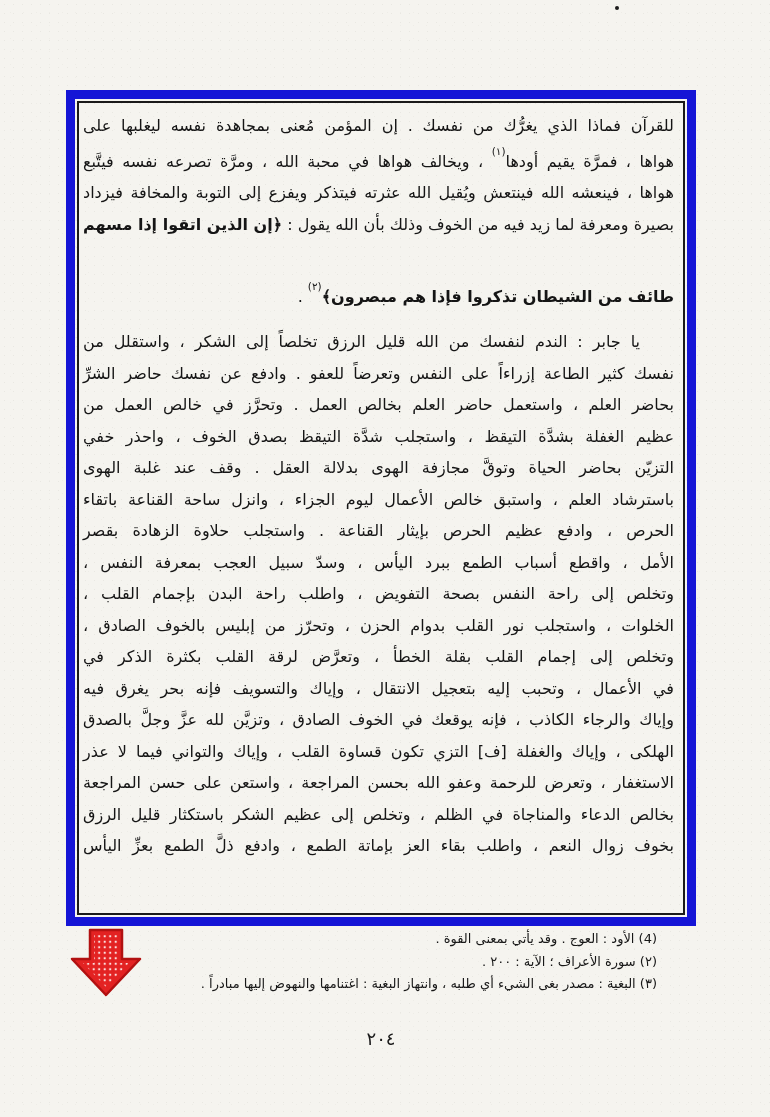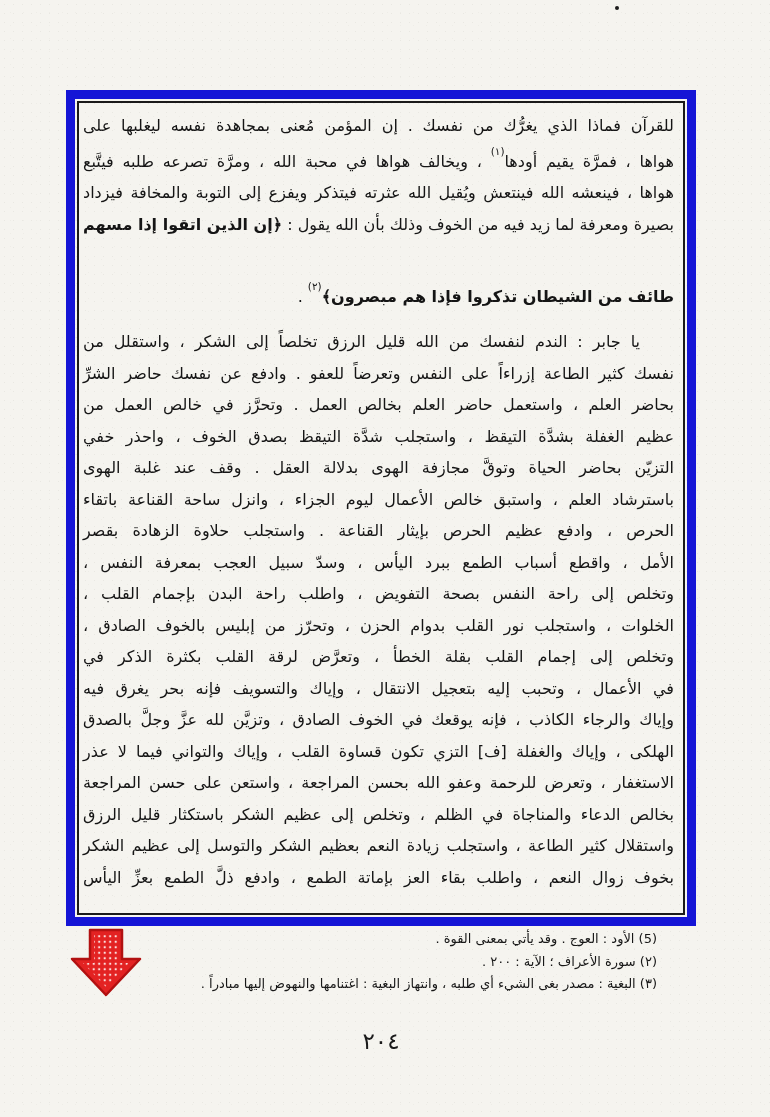--- a/index.html
+++ b/index.html
@@ -31,35 +31,35 @@
   .b{font-weight:bold;}
   sup.fnm{font-size:10.5px;position:relative;top:-6px;font-weight:normal;}
   .footnotes{
     position:absolute;top:928px;right:113px;left:100px;
     direction:rtl;text-align:right;
     font-size:13px;line-height:22.5px;color:#171717;
   }
   .fline{white-space:nowrap;}
   .pageno{
     position:absolute;top:1028px;left:66px;width:630px;
-    text-align:center;font-size:23px;color:#1a1a1a;direction:rtl;
+    text-align:center;font-size:18px;color:#1a1a1a;direction:rtl;
   }
   .arrow{position:absolute;left:69px;top:928px;width:74px;height:70px;}
 </style>
 </head>
 <body>
 
 <div class="speck"></div>
 
 <div class="frame">
   <div class="inner">
 
     <div class="para1">
       <div class="ln"><span>للقرآن فماذا الذي يغرُّك من نفسك . إن المؤمن مُعنى بمجاهدة نفسه ليغلبها على</span></div>
-      <div class="ln"><span>هواها ، فمرَّة يقيم أودها</span><sup class="fnm">(١)</sup><span> ، ويخالف هواها في محبة الله ، ومرَّة تصرعه طلبه فيتَّبع</span></div>
+      <div class="ln"><span>هواها ، فمرَّة يقيم أودها</span><sup class="fnm">(١)</sup><span> ، ويخالف هواها في محبة الله ، ومرَّة تصرعه نفسه فيتَّبع</span></div>
       <div class="ln"><span>هواها ، فينعشه الله فينتعش ويُقيل الله عثرته فيتذكر ويفزع إلى التوبة والمخافة فيزداد</span></div>
       <div class="ln"><span>بصيرة ومعرفة لما زيد فيه من الخوف وذلك بأن الله يقول : </span><span class="b">﴿إن الذين اتقوا إذا مسهم</span></div>
       <div class="ln endline"><span class="b">طائف من الشيطان تذكروا فإذا هم مبصرون﴾</span><sup class="fnm">(٢)</sup><span> .</span></div>
     </div>
 
     <div class="para2">
       <div class="ln indent"><span>يا جابر : الندم لنفسك من الله قليل الرزق تخلصاً إلى الشكر ، واستقلل من</span></div>
       <div class="ln"><span>نفسك كثير الطاعة إزراءاً على النفس وتعرضاً للعفو . وادفع عن نفسك حاضر الشرِّ</span></div>
       <div class="ln"><span>بحاضر العلم ، واستعمل حاضر العلم بخالص العمل . وتحرَّز في خالص العمل من</span></div>
       <div class="ln"><span>عظيم الغفلة بشدَّة التيقظ ، واستجلب شدَّة التيقظ بصدق الخوف ، واحذر خفي</span></div>
@@ -68,30 +68,29 @@
       <div class="ln"><span>الحرص ، وادفع عظيم الحرص بإيثار القناعة . واستجلب حلاوة الزهادة بقصر</span></div>
       <div class="ln"><span>الأمل ، واقطع أسباب الطمع ببرد اليأس ، وسدّ سبيل العجب بمعرفة النفس ،</span></div>
       <div class="ln"><span>وتخلص إلى راحة النفس بصحة التفويض ، واطلب راحة البدن بإجمام القلب ،</span></div>
       <div class="ln"><span>الخلوات ، واستجلب نور القلب بدوام الحزن ، وتحرّز من إبليس بالخوف الصادق ،</span></div>
       <div class="ln"><span>وتخلص إلى إجمام القلب بقلة الخطأ ، وتعرَّض لرقة القلب بكثرة الذكر في</span></div>
       <div class="ln"><span>في الأعمال ، وتحبب إليه بتعجيل الانتقال ، وإياك والتسويف فإنه بحر يغرق فيه</span></div>
       <div class="ln"><span>وإياك والرجاء الكاذب ، فإنه يوقعك في الخوف الصادق ، وتزيَّن لله عزَّ وجلَّ بالصدق</span></div>
       <div class="ln"><span>الهلكى ، وإياك والغفلة [ف] التزي تكون قساوة القلب ، وإياك والتواني فيما لا عذر</span></div>
       <div class="ln"><span>الاستغفار ، وتعرض للرحمة وعفو الله بحسن المراجعة ، واستعن على حسن المراجعة</span></div>
       <div class="ln"><span>بخالص الدعاء والمناجاة في الظلم ، وتخلص إلى عظيم الشكر باستكثار قليل الرزق</span></div>
-      <div class="ln"><span>واستقلال كثير الطاعة ، واستجلب زيادة النعم بعظيم الشكر والتوسل إلى عظيم الشكر</span></div>
       <div class="ln"><span>بخوف زوال النعم ، واطلب بقاء العز بإماتة الطمع ، وادفع ذلَّ الطمع بعزِّ اليأس</span></div>
 
     </div>
 
   </div>
 </div>
 
 <div class="footnotes">
-  <div class="fline">(5) الأود : العوج . وقد يأتي بمعنى القوة .</div>
+  <div class="fline">(4) الأود : العوج . وقد يأتي بمعنى القوة .</div>
   <div class="fline">(٢) سورة الأعراف ؛ الآية : ٢٠٠ .</div>
   <div class="fline">(٣) البغية : مصدر بغى الشيء أي طلبه ، وانتهاز البغية : اغتنامها والنهوض إليها مبادراً .</div>
 </div>
 
 <svg class="arrow" viewBox="0 0 74 70" xmlns="http://www.w3.org/2000/svg">
   <defs>
     <pattern id="halftone" width="5.5" height="5.5" patternUnits="userSpaceOnUse">
       <circle cx="2.7" cy="2.7" r="1.15" fill="#ffffff" opacity="0.85"></circle>
     </pattern>
   </defs>

